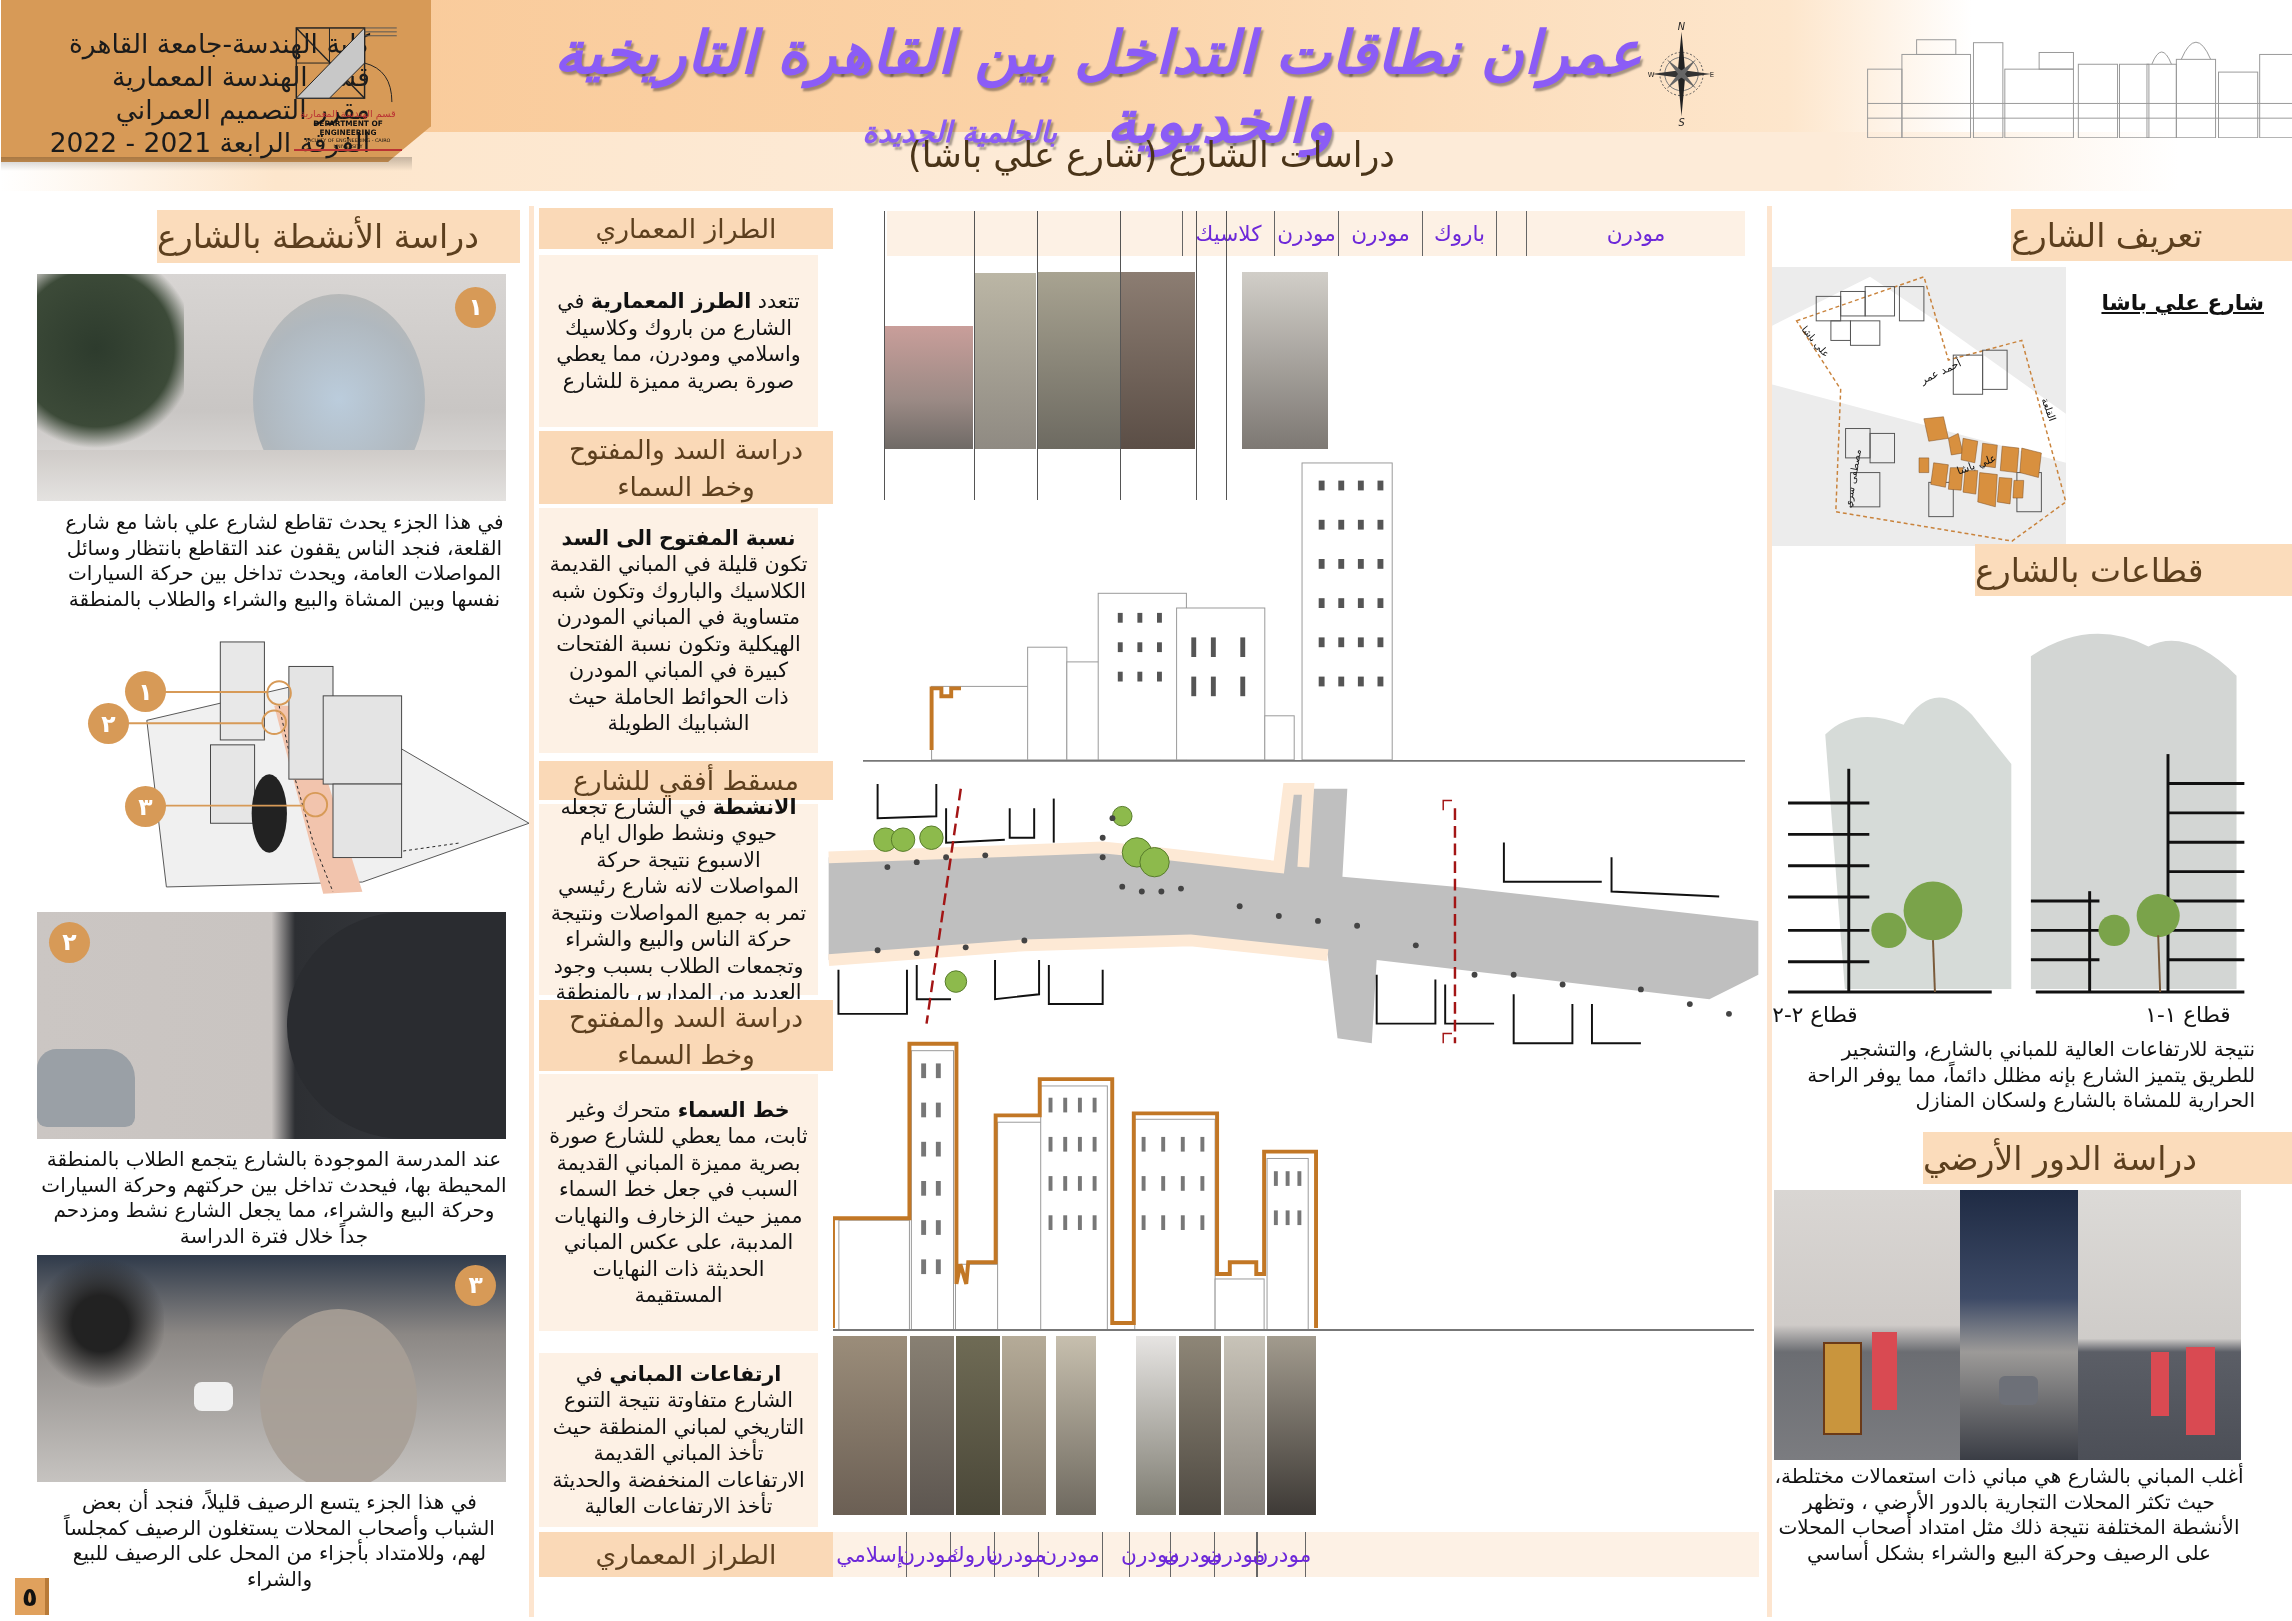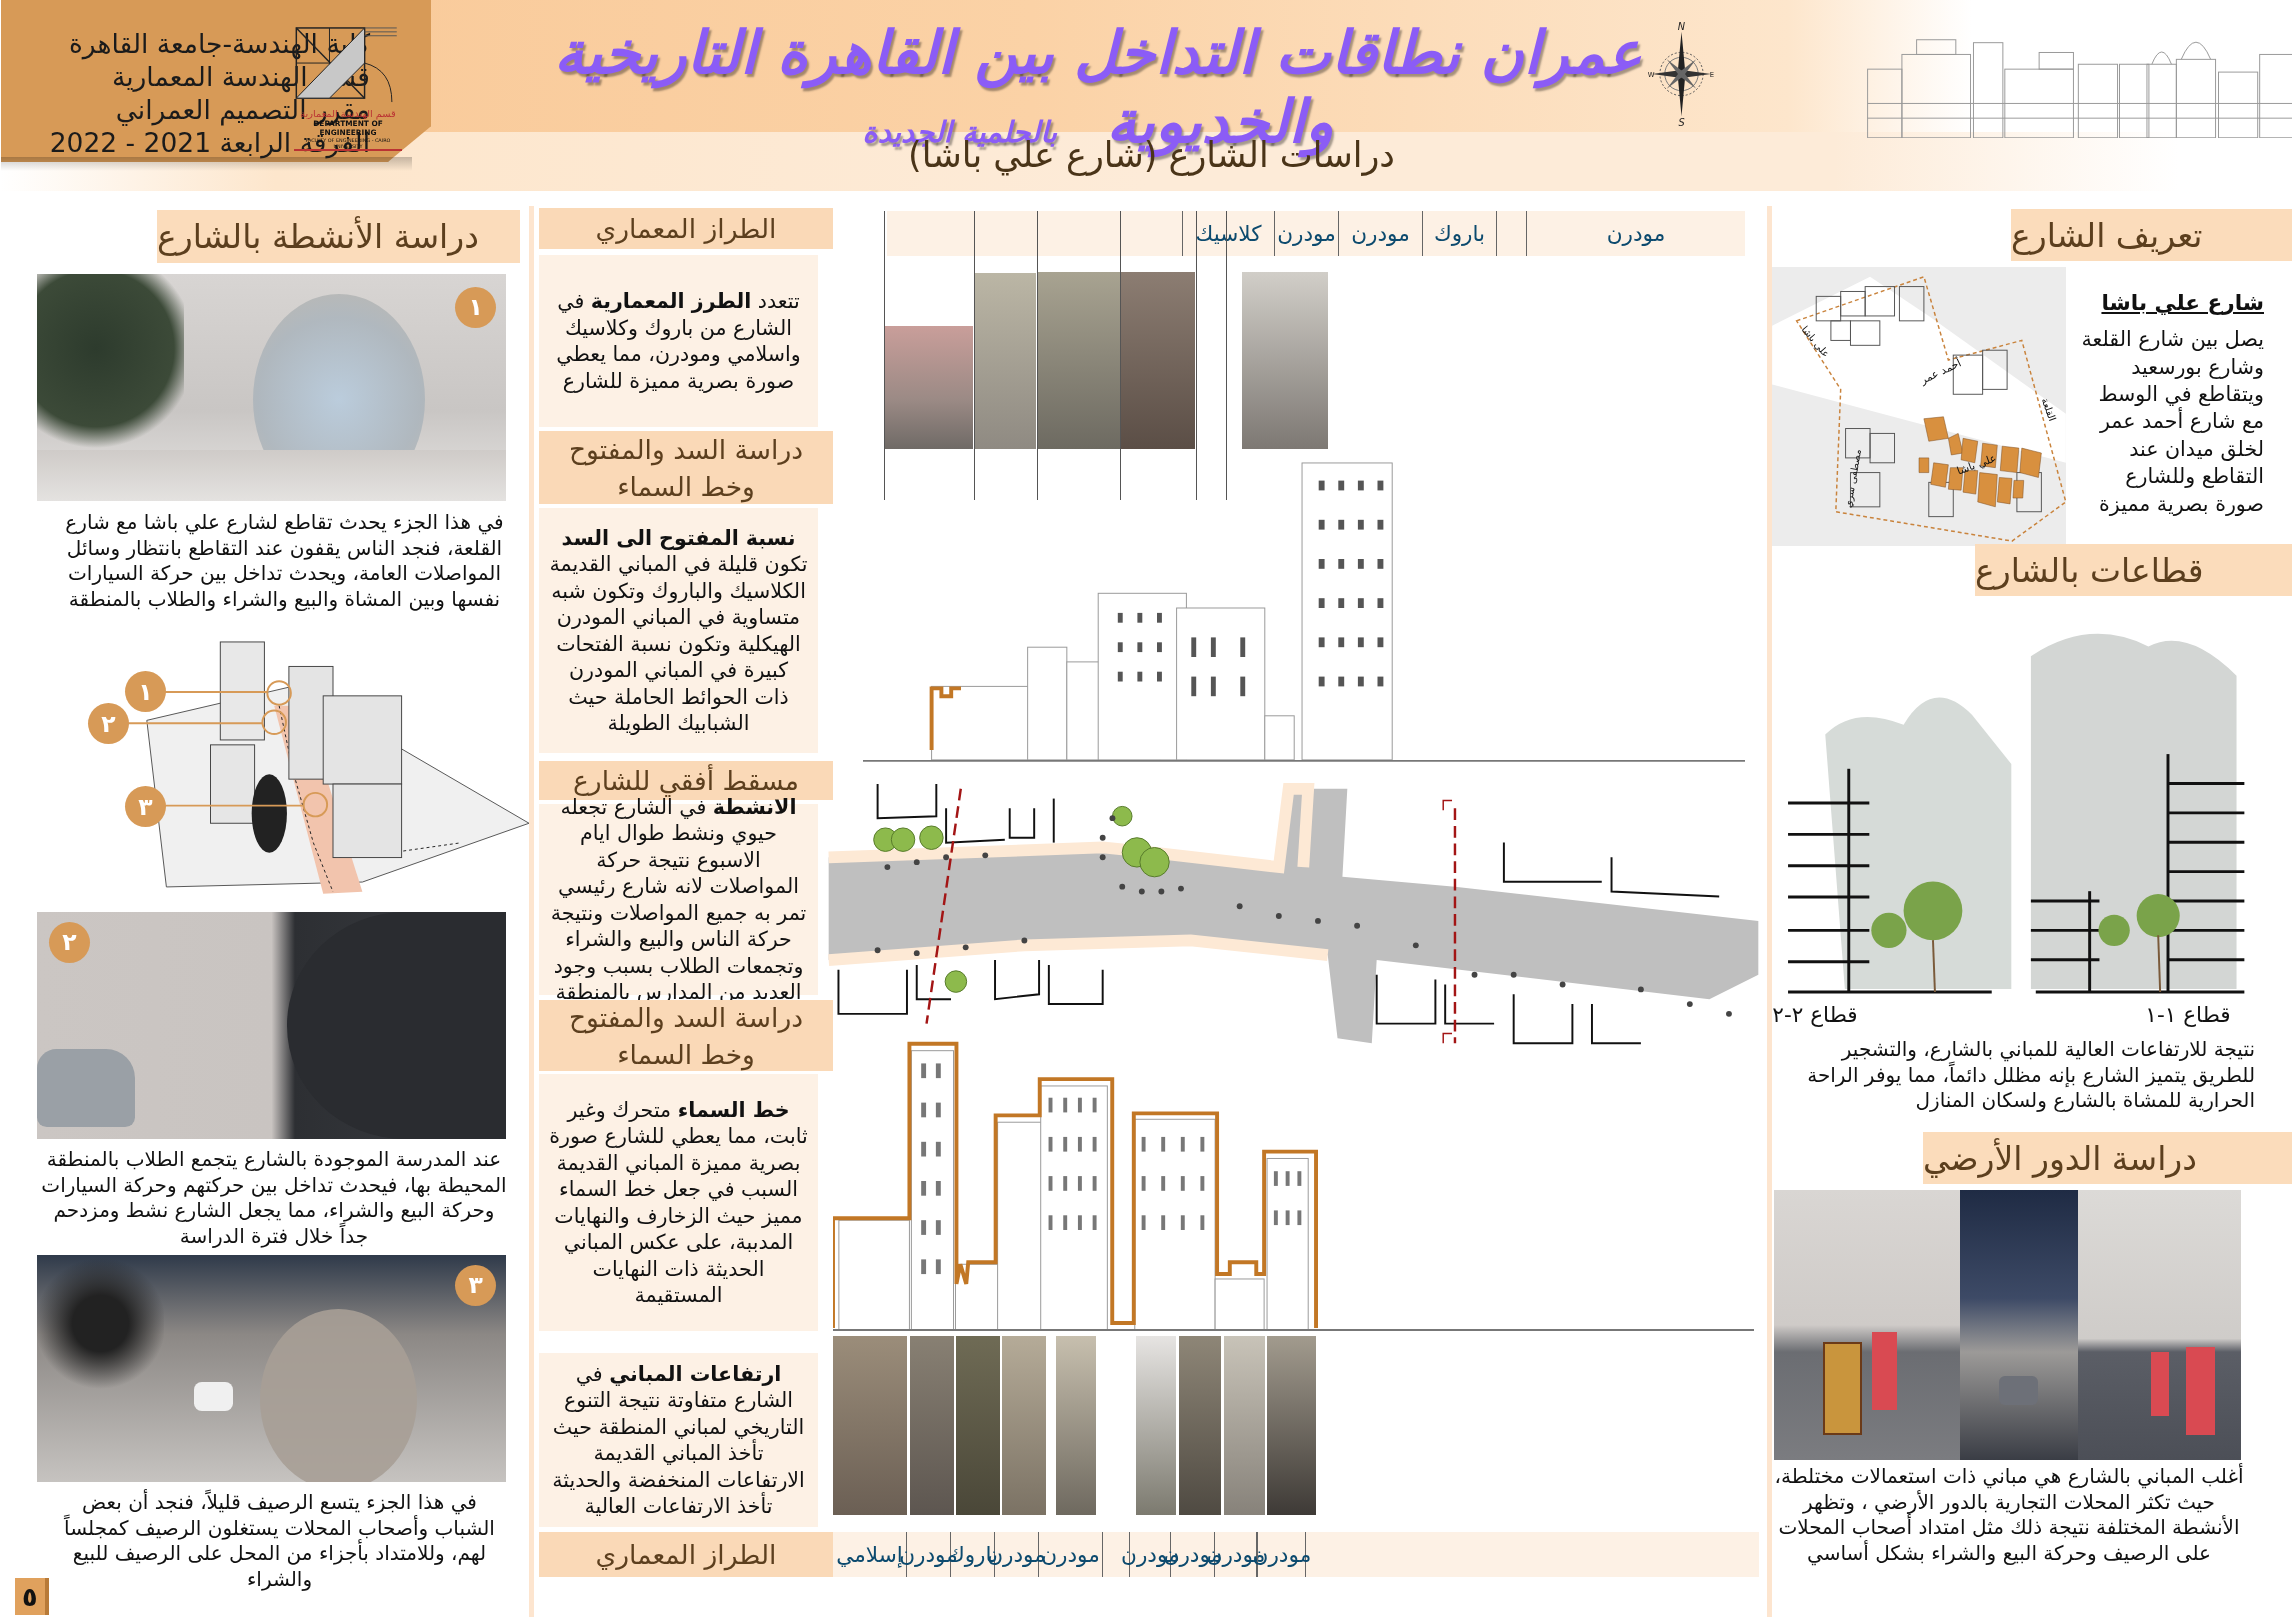--- a/index.html
+++ b/index.html
@@ -42,21 +42,21 @@
 
   
   .photo { position:absolute; overflow:hidden; }
   .render-light { background: linear-gradient(180deg,#d8d5d3 0%, #c9c6c4 60%, #e6e4e2 100%); }
   .badge-num { position:absolute; width:41px; height:41px; border-radius:50%; background:#d79a57;
     color:#fff; font-size:23.5px; font-weight:bold; display:flex; align-items:center; justify-content:center; }
   .para { position:absolute; font-size:20px; line-height:25.5px; text-align:center; color:#111; }
 
   
   .style-row { position:absolute; top:211px; height:45px; background:#fdf1e5; display:flex; }
-  .style-cell { height:100%; display:flex; align-items:center; justify-content:center; font-size:21.6px; color:#0c4a6e;
+  .style-cell { height:100%; display:flex; align-items:center; justify-content:center; font-size:21.6px; color:#6d28d9;
     border-left:1px solid #666; }
   .style-row2 { position:absolute; top:1532px; height:45px; background:#fdf1e5; display:flex; }
 
   
   .plan { position:absolute; left:828px; top:779px; width:931px; height:274px; }
 
   .page-num { position:absolute; left:14.7px; top:1578px; width:34px; height:37px; background:#e0a15d;
     border-right:4.9px solid #b87a38; color:#111; font-weight:bold; font-size:25.5px; display:flex;
     align-items:center; justify-content:center; }
 
@@ -500,21 +500,20 @@
     </g>
   </svg>
   <div class="abs" style="left:184px;top:191px;font-size:10.8px;transform:rotate(-20deg);">علي باشا</div>
   <div class="abs" style="left:147px;top:98px;font-size:10.8px;transform:rotate(-25deg);">أحمد عمر</div>
   <div class="abs" style="left:265px;top:137px;font-size:9.8px;transform:rotate(70deg);">القلعة</div>
   <div class="abs" style="left:51px;top:206px;font-size:9.8px;transform:rotate(-80deg);">مصطفى سري</div>
   <div class="abs" style="left:24.5px;top:69px;font-size:9.8px;transform:rotate(50deg);">علي باشا</div>
 </div>
 <div class="map-text">
   <span class="ttl">شارع علي باشا</span>
-  <span>يصل بين شارع القلعة وشارع بورسعيد ويتقاطع في الوسط مع شارع أحمد عمر لخلق ميدان عند التقاطع وللشارع صورة بصرية مميزة</span>
 </div>
 
 <div class="sec-head" style="left:1975px; top:544px; width:318px; height:52px;">
   <span>قطاعات بالشارع</span>
 </div>
 
 <div class="photo" style="left:1776px; top:617px; width:500px; height:377px;">
   <svg width="500" height="377" viewBox="0 0 510 385">
     <path d="M50 120 Q80 90 130 110 Q160 60 200 100 L240 150 L240 380 L70 380 Z" fill="#d6dbd8"></path>
     <path d="M260 40 Q320 0 380 30 Q420 10 470 60 L470 380 L260 380 Z" fill="#d3d6d4"></path>

